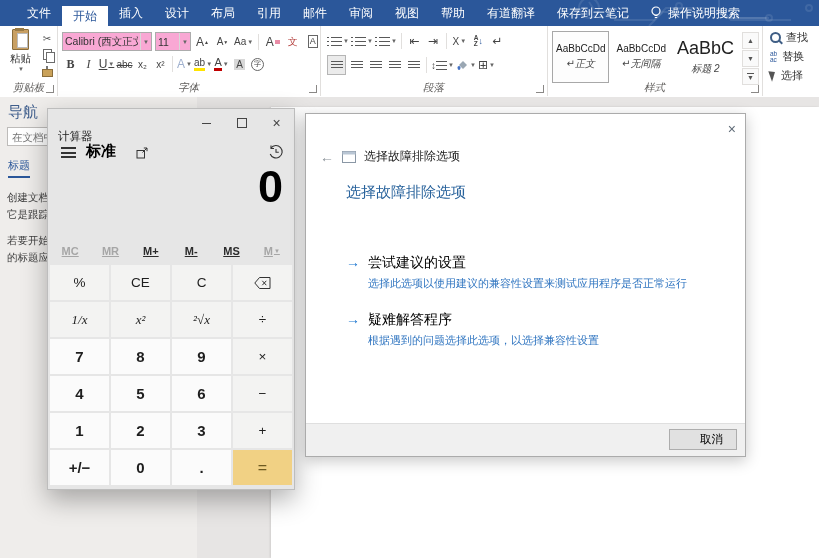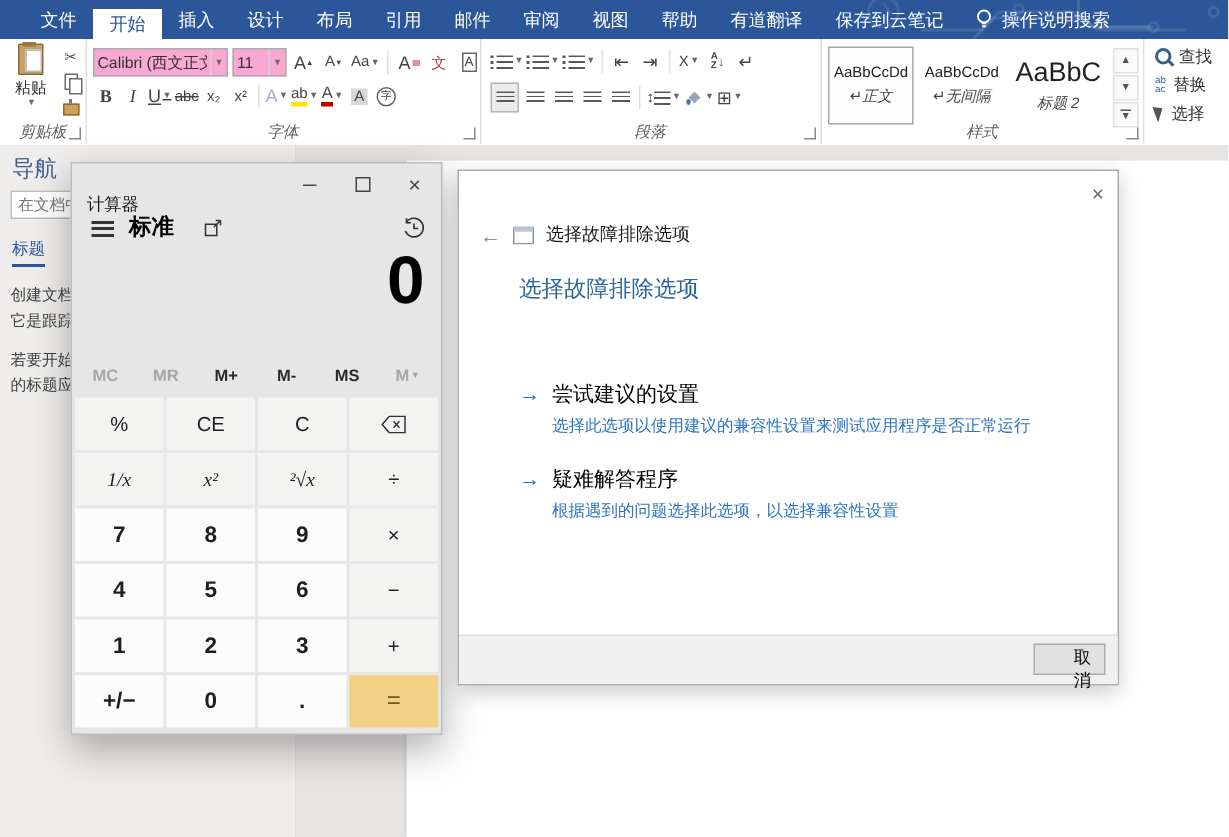--- a/index.html
+++ b/index.html
@@ -105,21 +105,21 @@
   .c-wb .minbar{width:9px;height:1px;background:#444;}
   .c-wb .maxbox{width:8px;height:8px;border:1px solid #444;}
   .c-wb.close{font-size:14px;}
   .c-nav{position:absolute;left:0;top:30px;width:100%;height:28px;}
   .burger{position:absolute;left:13px;top:8px;width:15px;height:11px;background:repeating-linear-gradient(to bottom,#333 0 2px,transparent 2px 4.5px);}
   .c-mode{position:absolute;left:38px;top:3px;font-size:15px;font-weight:bold;color:#000;}
   .c-pin{position:absolute;left:88px;top:6px;}
   .c-hist{position:absolute;right:10px;top:5px;}
   .c-display{position:absolute;right:11px;top:52px;font-size:45px;font-weight:600;color:#000;line-height:52px;}
   .c-mem{position:absolute;left:2px;top:132px;right:2px;height:20px;display:flex;}
-  .mem{flex:1;display:flex;align-items:center;justify-content:center;font-size:11px;font-weight:bold;color:#2b2b2b;background:none;border:none;font-family:inherit;}
+  .mem{flex:1;display:flex;align-items:center;justify-content:center;font-size:11px;font-weight:bold;color:#2b2b2b;background:none;border:none;font-family:inherit;text-decoration:underline;}
   .mem.disabled{color:#a6a6a6;}
   .mem .chev{font-size:6px;margin-left:1px;}
   .keypad{position:absolute;left:2px;top:156px;right:2px;bottom:4px;display:grid;grid-template-columns:repeat(4,1fr);grid-auto-rows:1fr;gap:2px;}
   .key{border:none;background:#f3f3f2;font-size:13.5px;color:#1e1e1e;display:flex;align-items:center;justify-content:center;font-family:inherit;}
   .key.num{background:#fbfbfb;font-weight:600;font-size:15px;}
   .key.eq{background:#f1d184;color:#6d5a21;font-size:16px;}
   .key .fx{font-style:italic;font-family:"Liberation Serif",serif;font-size:13px;}
 
   
   .tsdialog{position:absolute;left:305px;top:113px;width:441px;height:344px;background:#fff;border:1px solid #ababab;box-shadow:0 4px 14px rgba(0,0,0,0.22);box-sizing:border-box;z-index:5;}
@@ -128,21 +128,21 @@
   .ts-back{color:#8a9299;font-size:14px;}
   .ts-title{font-size:12px;color:#1a1a1a;}
   .ts-heading{position:absolute;left:40px;top:69px;font-size:15px;color:#29639c;}
   .ts-options{position:absolute;left:40px;top:140px;right:30px;}
   .ts-option{margin-bottom:20px;}
   .ts-oprow{display:flex;align-items:baseline;gap:8px;}
   .ts-arrow{color:#1b75cf;font-size:14px;font-weight:bold;}
   .ts-otitle{font-size:14px;color:#000000;}
   .ts-odesc{font-size:11px;color:#2e74c0;margin:4px 0 0 22px;}
   .ts-footer{position:absolute;left:0;right:0;bottom:0;height:32px;background:#f0f0f0;border-top:1px solid #dfdfdf;}
-  .ts-cancel{position:absolute;right:8px;top:5px;width:48px;height:21px;background:#e1e1e1;border:1px solid #adadad;font-size:11.5px;color:#000;font-family:inherit;padding-left:23px;}
+  .ts-cancel{position:absolute;right:8px;top:5px;width:68px;height:21px;background:#e1e1e1;border:1px solid #adadad;font-size:11.5px;color:#000;font-family:inherit;padding-left:23px;}
 </style>
 </head>
 <body>
 
 <div class="screen">
 
   <div class="tabbar">
     <svg class="circuit" width="260" height="26" viewBox="0 0 260 26">
       <g stroke="rgba(255,255,255,0.10)" stroke-width="2" fill="none">
         <circle cx="30" cy="8" r="10"></circle>

